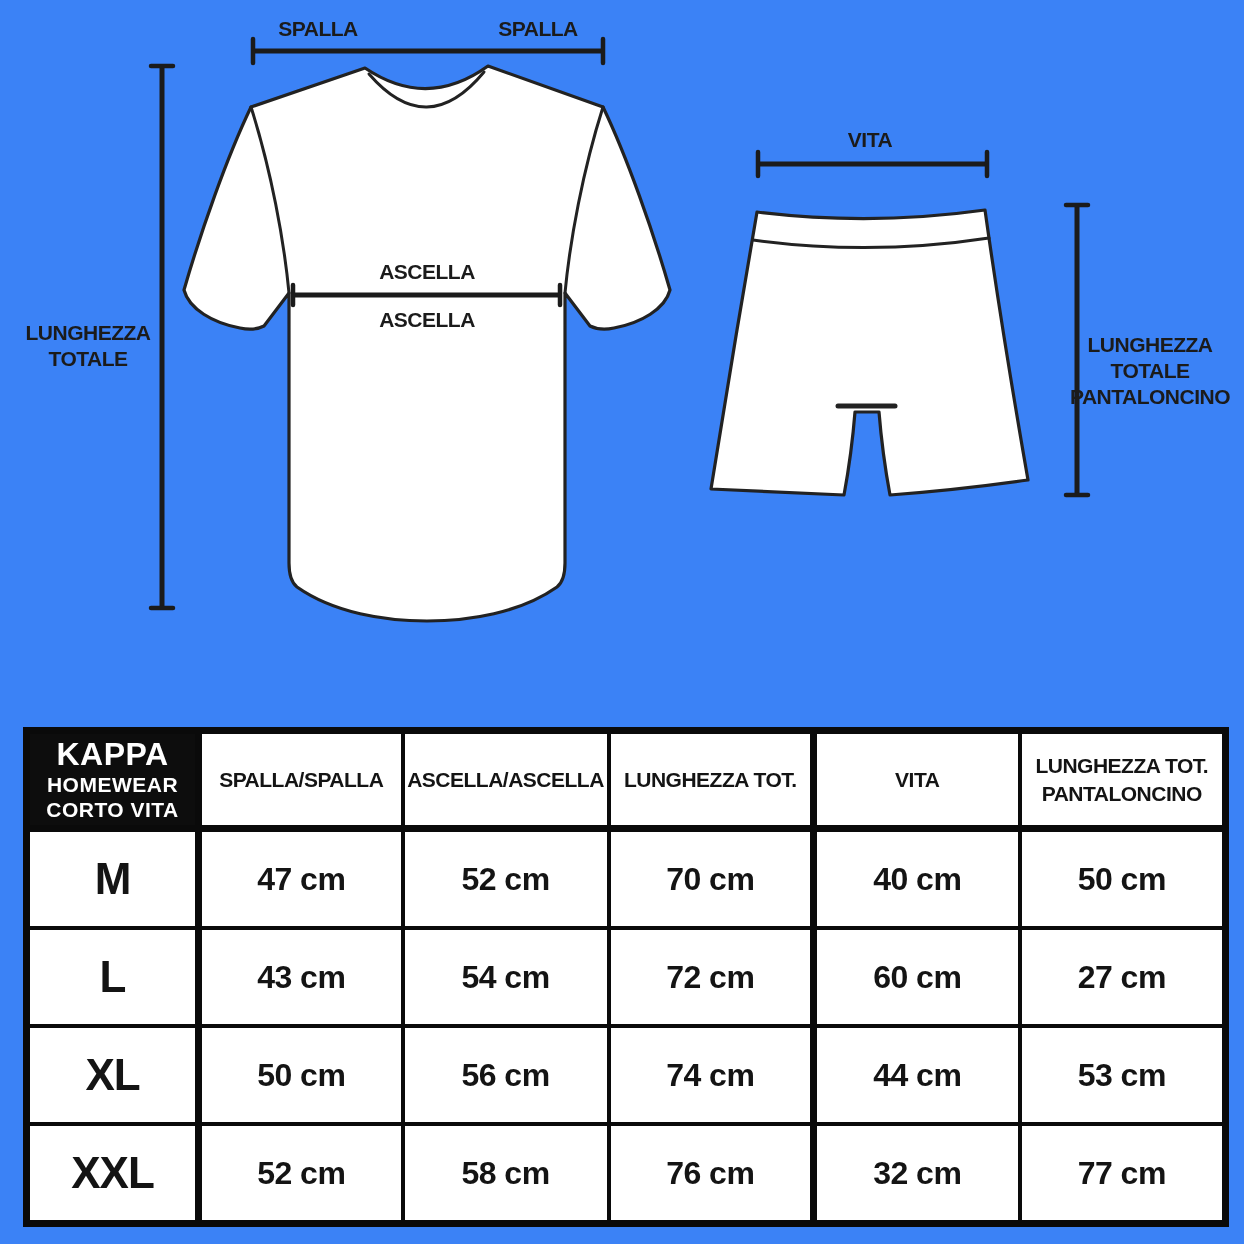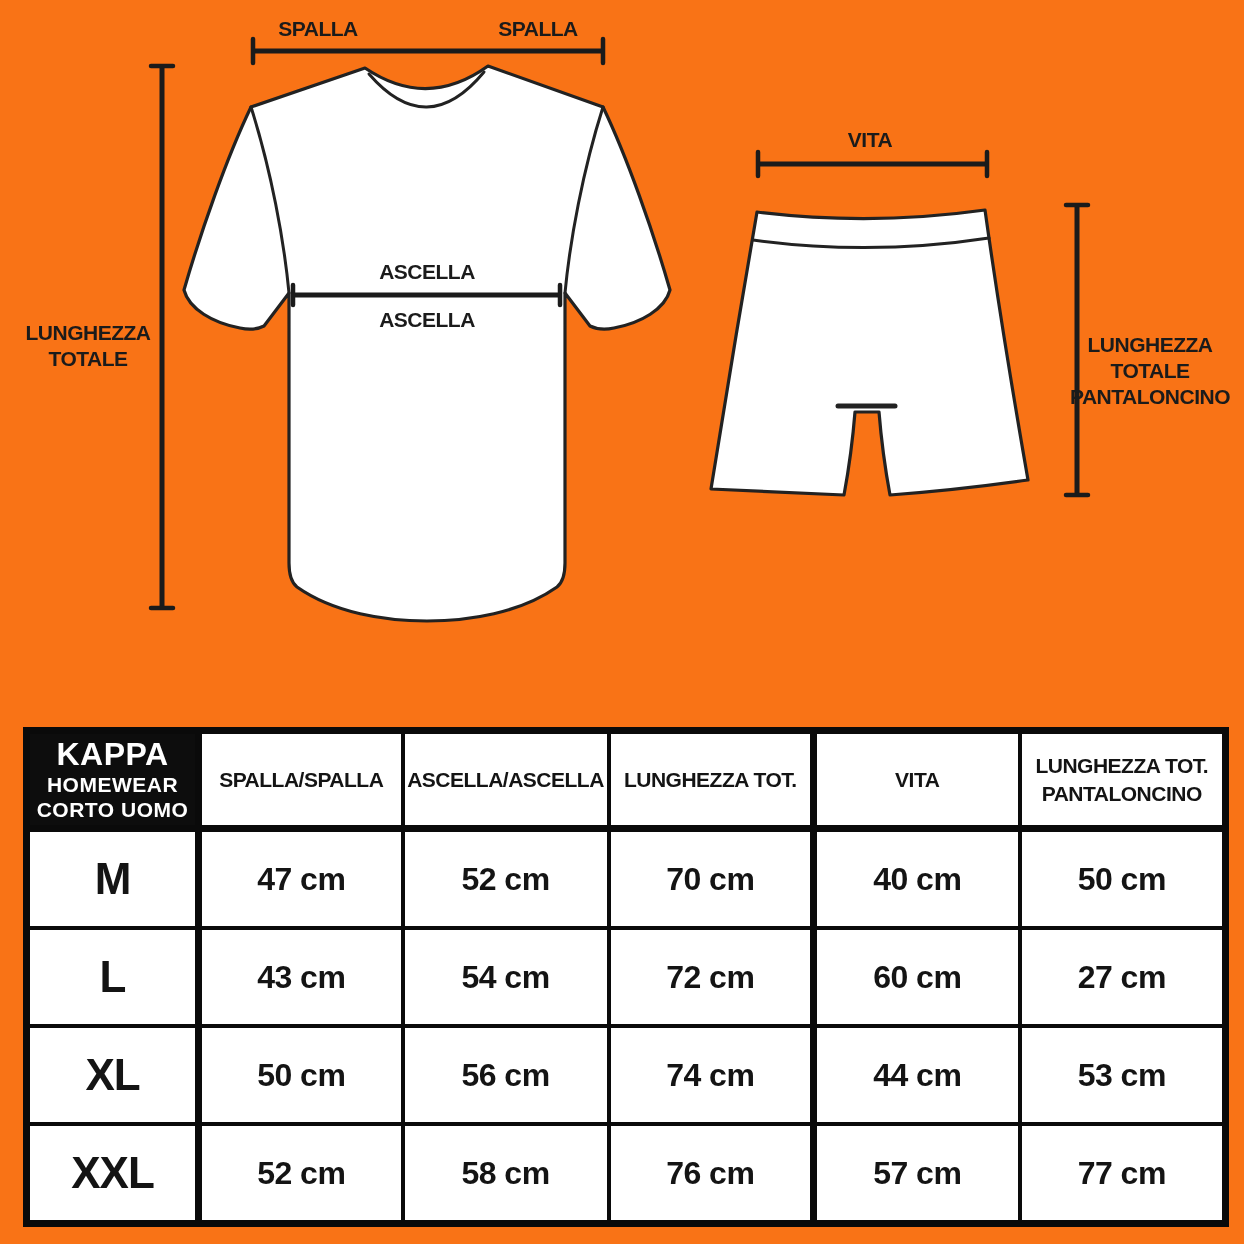--- a/index.html
+++ b/index.html
@@ -4,21 +4,21 @@
 <style>
   html, body {
     margin: 0;
     padding: 0;
     background: #ffffff;
   }
   .page {
     position: relative;
     width: 1244px;
     height: 1244px;
-    background: #f97316;
+    background: #3b82f6;
     font-family: "Liberation Sans", "DejaVu Sans", sans-serif;
     overflow: hidden;
   }
   
   .diagram {
     position: absolute;
     left: 0; top: 0;
     width: 1244px; height: 700px;
   }
   .diagram text {
@@ -182,21 +182,21 @@
       <col style="width:206px">
       <col style="width:205px">
       <col style="width:206px">
       <col style="width:206px">
     </colgroup>
     <thead>
       <tr>
         <th class="brand-cell thick-right">
           <div class="brand-line1">KAPPA</div>
           <div class="brand-line2">HOMEWEAR</div>
-          <div class="brand-line3">CORTO UOMO</div>
+          <div class="brand-line3">CORTO VITA</div>
         </th>
         <th class="col-label">SPALLA/SPALLA</th>
         <th class="col-label">ASCELLA/ASCELLA</th>
         <th class="col-label thick-right">LUNGHEZZA TOT.</th>
         <th class="col-label">VITA</th>
         <th class="col-label">LUNGHEZZA TOT. PANTALONCINO</th>
       </tr>
     </thead>
     <tbody>
       <tr>
@@ -221,19 +221,19 @@
         <td class="value-cell">56 cm</td>
         <td class="value-cell thick-right">74 cm</td>
         <td class="value-cell">44 cm</td>
         <td class="value-cell">53 cm</td>
       </tr>
       <tr>
         <th class="size-cell thick-right">XXL</th>
         <td class="value-cell">52 cm</td>
         <td class="value-cell">58 cm</td>
         <td class="value-cell thick-right">76 cm</td>
-        <td class="value-cell">57 cm</td>
+        <td class="value-cell">32 cm</td>
         <td class="value-cell">77 cm</td>
       </tr>
     </tbody>
   </table>
 
 </div>
 
 </body></html>

